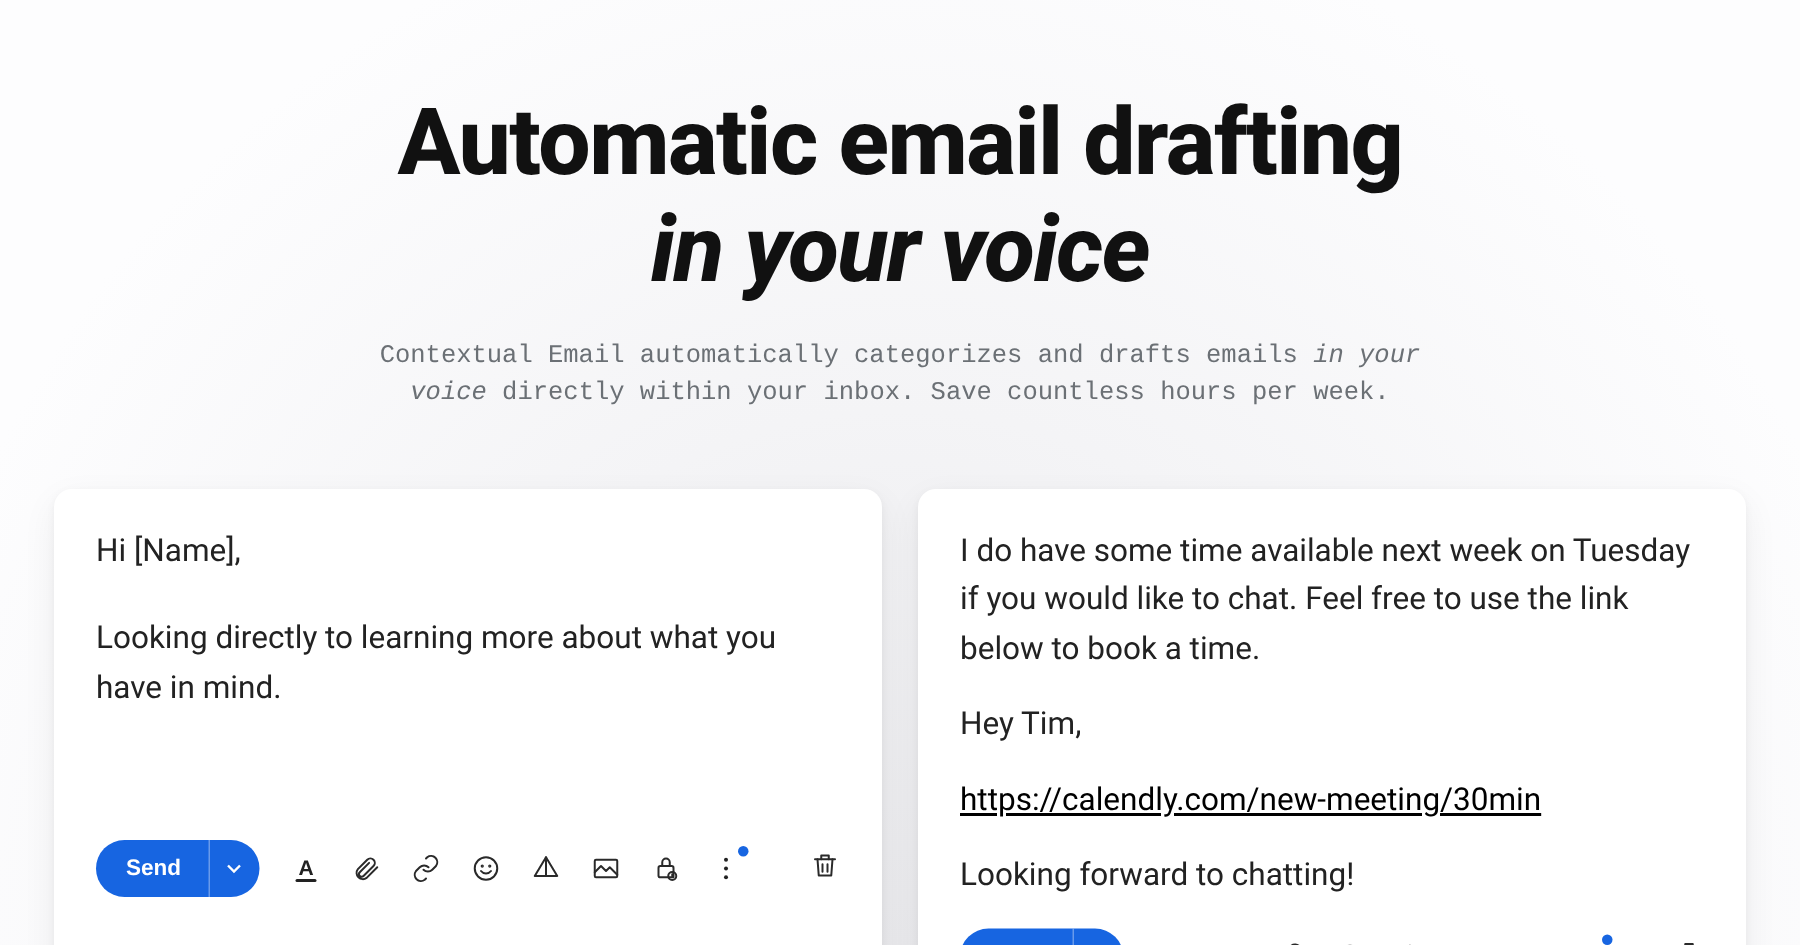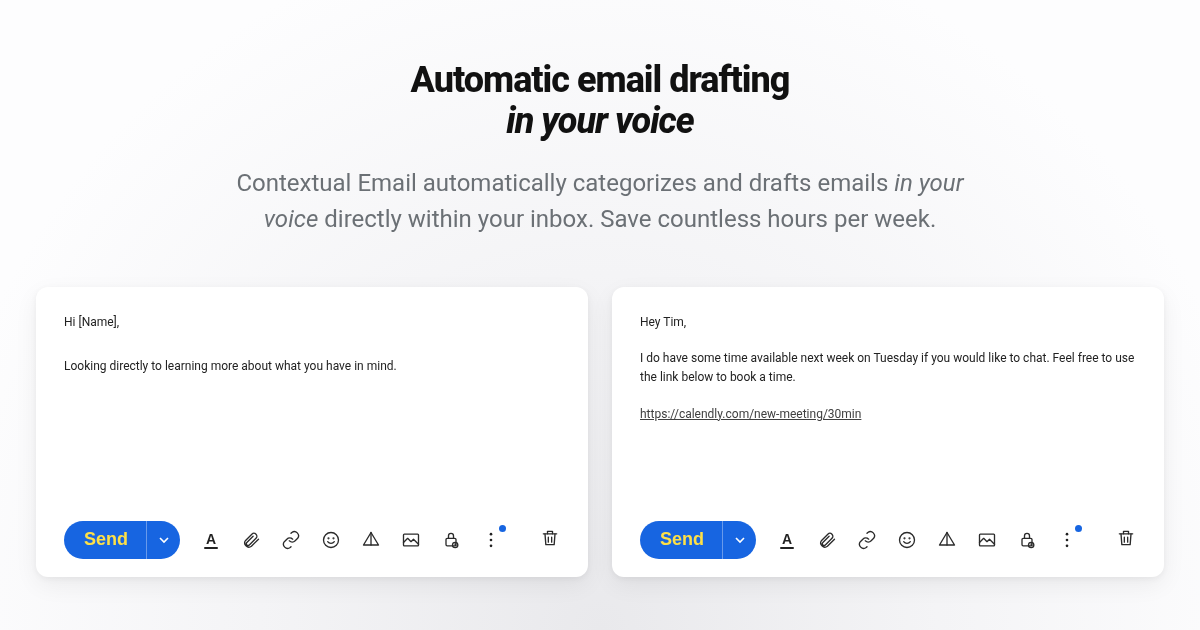--- a/index.html
+++ b/index.html
@@ -7,87 +7,88 @@
   body {
     font-family: -apple-system, BlinkMacSystemFont, "Segoe UI", Roboto, Helvetica, Arial, sans-serif;
     background: radial-gradient(ellipse at 50% 100%, #e9e9ec 0%, #f4f4f6 40%, #fdfdfe 80%);
     color: #222;
   }
   .hero {
     text-align: center;
     padding-top: 60px;
   }
   .hero h1 {
-    font-size: 36px;
+    font-size: 62px;
     font-weight: 800;
     letter-spacing: -1px;
     line-height: 1.15;
     color: #111;
   }
   .hero h1 .sub {
     display: block;
     font-style: italic;
     font-weight: 800;
   }
   .hero p.lead {
     margin-top: 22px;
-    font-size: 24px;
+    font-size: 17px;
     color: #6b7075;
     line-height: 1.5;
     max-width: 740px;
     margin-left: auto;
     margin-right: auto;
+    font-family: Liberation Mono, monospace;
   }
   .hero p.lead .ital { font-style: italic; }
 
   .cards {
     display: flex;
     gap: 24px;
     justify-content: center;
     margin-top: 50px;
     padding: 0 36px;
   }
   .card {
     background: #fff;
     border-radius: 12px;
     width: 560px;
     box-shadow: 0 2px 6px rgba(0,0,0,0.05), 0 8px 24px rgba(0,0,0,0.06);
     padding: 26px 28px 18px 28px;
     display: flex;
     flex-direction: column;
   }
   .card .body {
-    font-size: 12px;
+    font-size: 21px;
     color: #222;
     line-height: 1.55;
     min-height: 190px;
   }
   .card .body p { margin-bottom: 18px; }
   .card .body p:last-child { margin-bottom: 0; }
-  .card .body a { color: #404040; text-decoration: underline; }
+  .card .body a { color: #000000; text-decoration: underline; }
 
   .toolbar {
     display: flex;
     align-items: center;
     gap: 14px;
     margin-top: 18px;
   }
   .send-group {
     display: inline-flex;
     align-items: stretch;
     background: #1765e1;
     border-radius: 999px;
     overflow: hidden;
     height: 38px;
   }
   .send-btn {
     background: transparent;
     border: none;
-    color: #fde047;
-    font-size: 18px;
+    color: #ffffff;
+    font-size: 15px;
     font-weight: 600;
     padding: 0 18px 0 20px;
     cursor: pointer;
   }
   .send-caret {
     background: transparent;
     border: none;
     border-left: 1px solid rgba(255,255,255,0.35);
     color: #fff;
     width: 34px;
@@ -220,23 +221,24 @@
             <path d="M9 7V4h6v3"></path>
             <path d="M6 7l1 13h10l1-13"></path>
             <path d="M10 11v6M14 11v6"></path>
           </svg>
       </span>
     </div>
   </div>
 
   <div class="card">
     <div class="body">
+      <p>I do have some time available next week on Tuesday if you would like to chat. Feel free to use the link below to book a time.</p>
       <p>Hey Tim,</p>
-      <p>I do have some time available next week on Tuesday if you would like to chat. Feel free to use the link below to book a time.</p>
       <p><a href="#">https://calendly.com/new-meeting/30min</a></p>
+      <p>Looking forward to chatting!</p>
     </div>
     <div class="toolbar">
       <div class="send-group">
         <button class="send-btn">Send</button>
         <button class="send-caret">
           <svg viewBox="0 0 10 10">
               <path d="M1 3 L5 7 L9 3" fill="none" stroke="#fff" stroke-width="1.6"></path>
             </svg>
         </button>
       </div>

